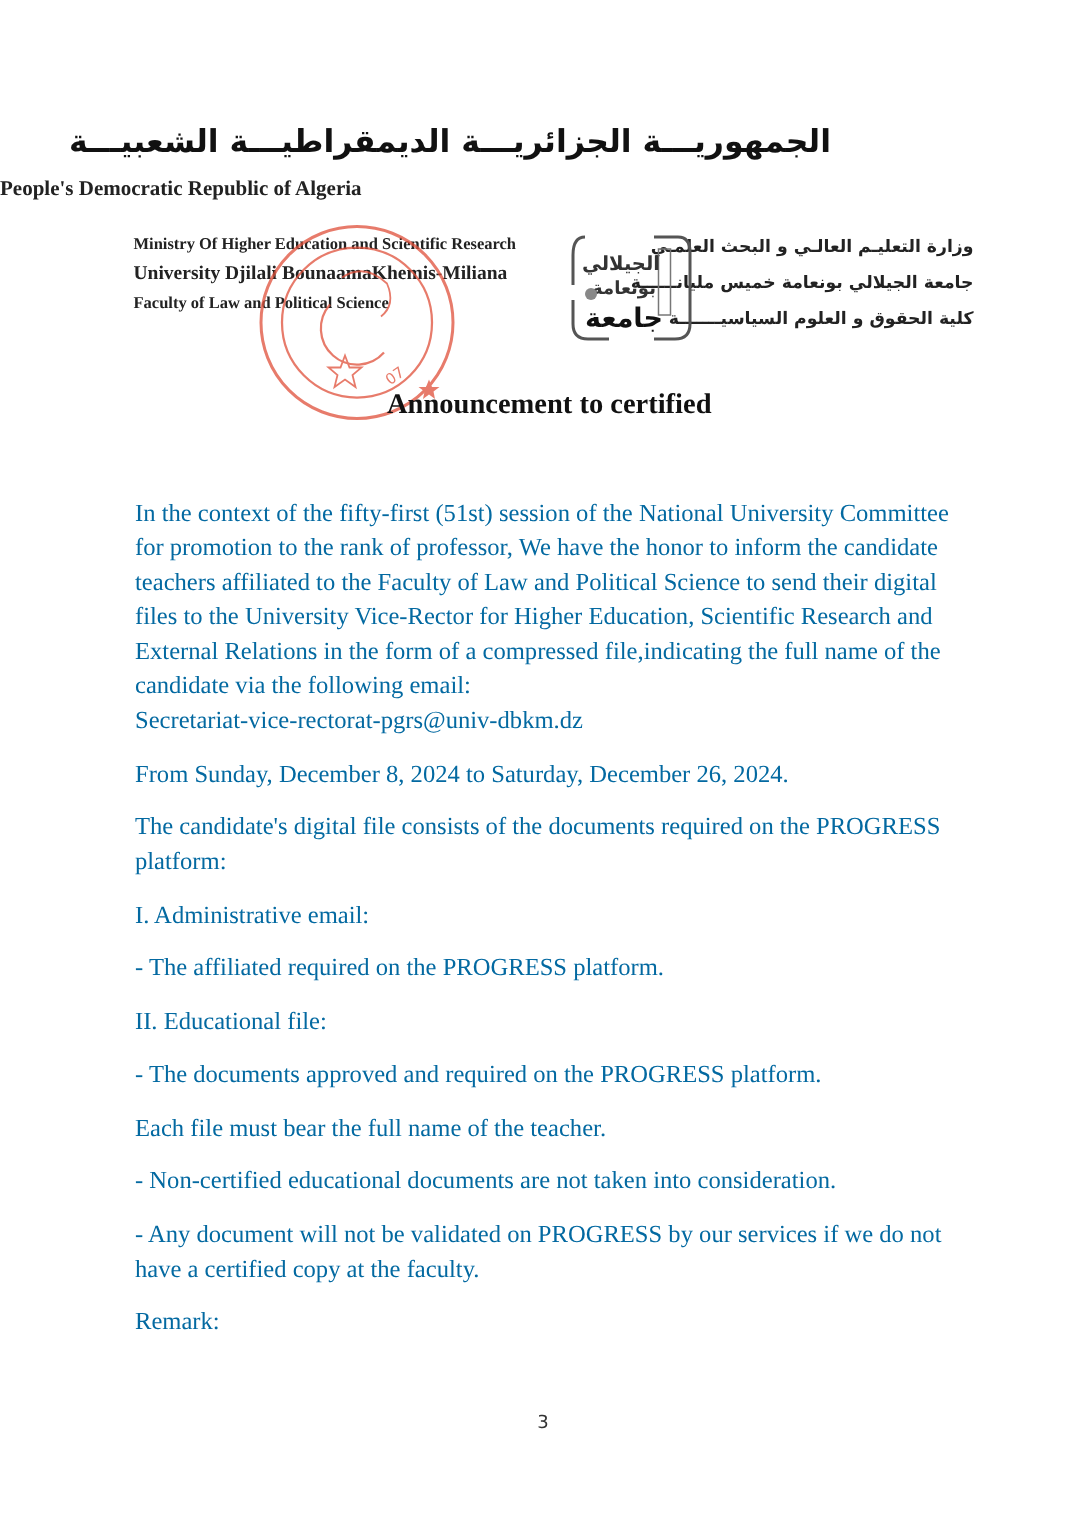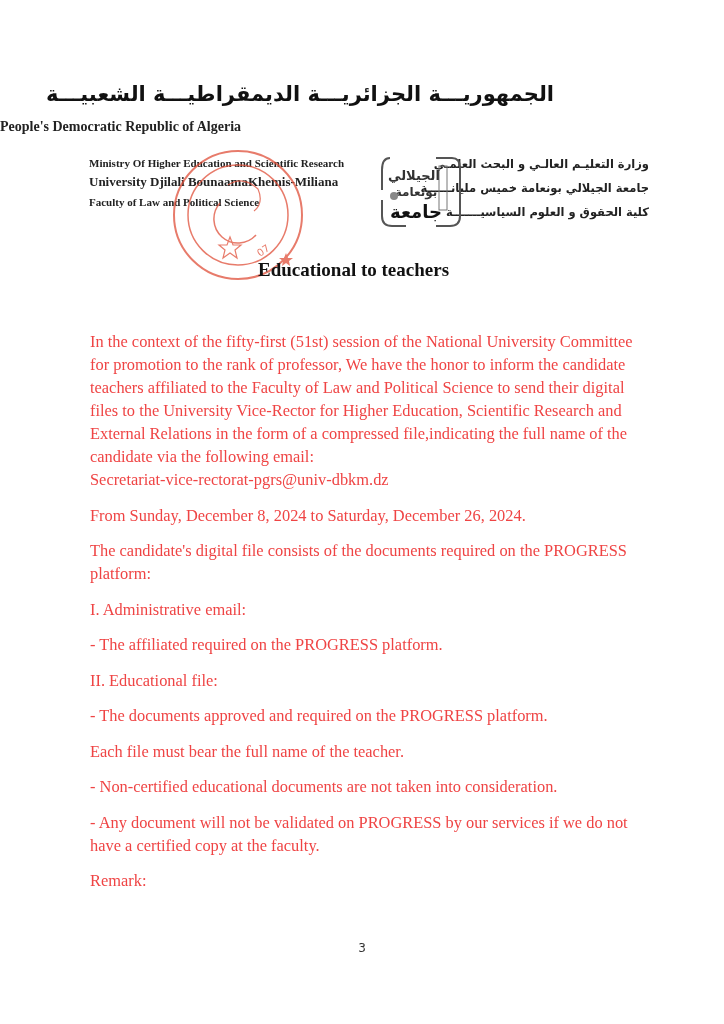--- a/index.html
+++ b/index.html
@@ -11,21 +11,21 @@
     .en-title { left: 0; width: 724px; top: 119px; font-size: 14px; font-weight: bold; color: #222; }
     .left-block { left: 89px; top: 155px; font-weight: bold; color: #222; }
     .left-block .l1 { font-size: 11px; line-height: 16px; text-align: right; }
     .left-block .l2 { font-size: 13px; line-height: 22px; }
     .left-block .l3 { font-size: 11px; line-height: 18px; }
     .right-block { right: 75px; top: 152px; text-align: right; direction: rtl; font-family: "DejaVu Sans", sans-serif; font-weight: bold; color: #222; }
     .right-block div { font-size: 11.5px; line-height: 24px; }
     .logo { left: 376px; top: 150px; width: 90px; height: 84px; }
     .stamp { left: 168px; top: 145px; width: 140px; height: 140px; opacity: 0.75; }
     .heading { left: 258px; top: 259px; font-size: 19px; font-weight: bold; color: #111; }
-    .body-text { left: 90px; width: 560px; top: 330px; font-size: 16.4px; line-height: 23px; color: #ef4444; font-family: Liberation Serif, serif; }
+    .body-text { left: 90px; width: 560px; top: 330px; font-size: 16.4px; line-height: 23px; color: #0369a1; font-family: Liberation Serif, serif; }
     .body-text p { margin: 0 0 12.5px 0; }
     .page-num { left: 0; width: 724px; top: 941px; text-align: center; font-size: 12px; font-family: "DejaVu Sans", sans-serif; color: #333; }
   </style>
 </head>
 <body>
 
 <div class="abs arabic-title">الجمهوريـــة الجزائريـــة الديمقراطيـــة الشعبيـــة</div>
 <div class="abs en-title">People's Democratic Republic of Algeria</div>
 
 <div class="abs left-block">
@@ -58,21 +58,21 @@
     <circle cx="70" cy="70" r="64" fill="none" stroke="#e0503a" stroke-width="2"></circle>
     <circle cx="70" cy="70" r="50" fill="none" stroke="#e0503a" stroke-width="1.5"></circle>
     <path d="M52 58 A24 24 0 1 0 88 90 A18 18 0 1 1 52 58 Z" fill="none" stroke="#e0503a" stroke-width="1.5"></path>
     <polygon points="62,92 65,100 73,100 67,105 69,113 62,108 55,113 57,105 51,100 59,100" fill="none" stroke="#e0503a" stroke-width="1.2"></polygon>
     <polygon points="118,108 120,113 125,113 121,116 122,121 118,118 114,121 115,116 111,113 116,113" fill="#e0503a"></polygon>
     <path d="M60 40 Q75 30 90 44 Q96 58 86 66" fill="none" stroke="#e0503a" stroke-width="1.2"></path>
     <text x="92" y="112" font-size="10" fill="#e0503a" font-family="DejaVu Sans, sans-serif" transform="rotate(-35 92 112)">07</text>
   </svg>
 </div>
 
-<div class="abs heading">Educational to teachers</div>
+<div class="abs heading">Announcement to certified</div>
 
 <div class="abs body-text">
   <p>
     <span>In the context of the fifty-first (51st) session of the National University Committee for promotion to the rank of professor, We have the honor to inform the candidate teachers affiliated to the Faculty of Law and Political Science to send their digital files to the University Vice-Rector for Higher Education, Scientific Research and External Relations in the form of a compressed file,indicating the full name of the candidate via the following email:</span><br>
     <span>Secretariat-vice-rectorat-pgrs@univ-dbkm.dz</span>
   </p>
   <p>From Sunday, December 8, 2024 to Saturday, December 26, 2024.</p>
   <p>The candidate's digital file consists of the documents required on the PROGRESS platform:</p>
   <p>I. Administrative email:</p>
   <p>- The affiliated required on the PROGRESS platform.</p>

